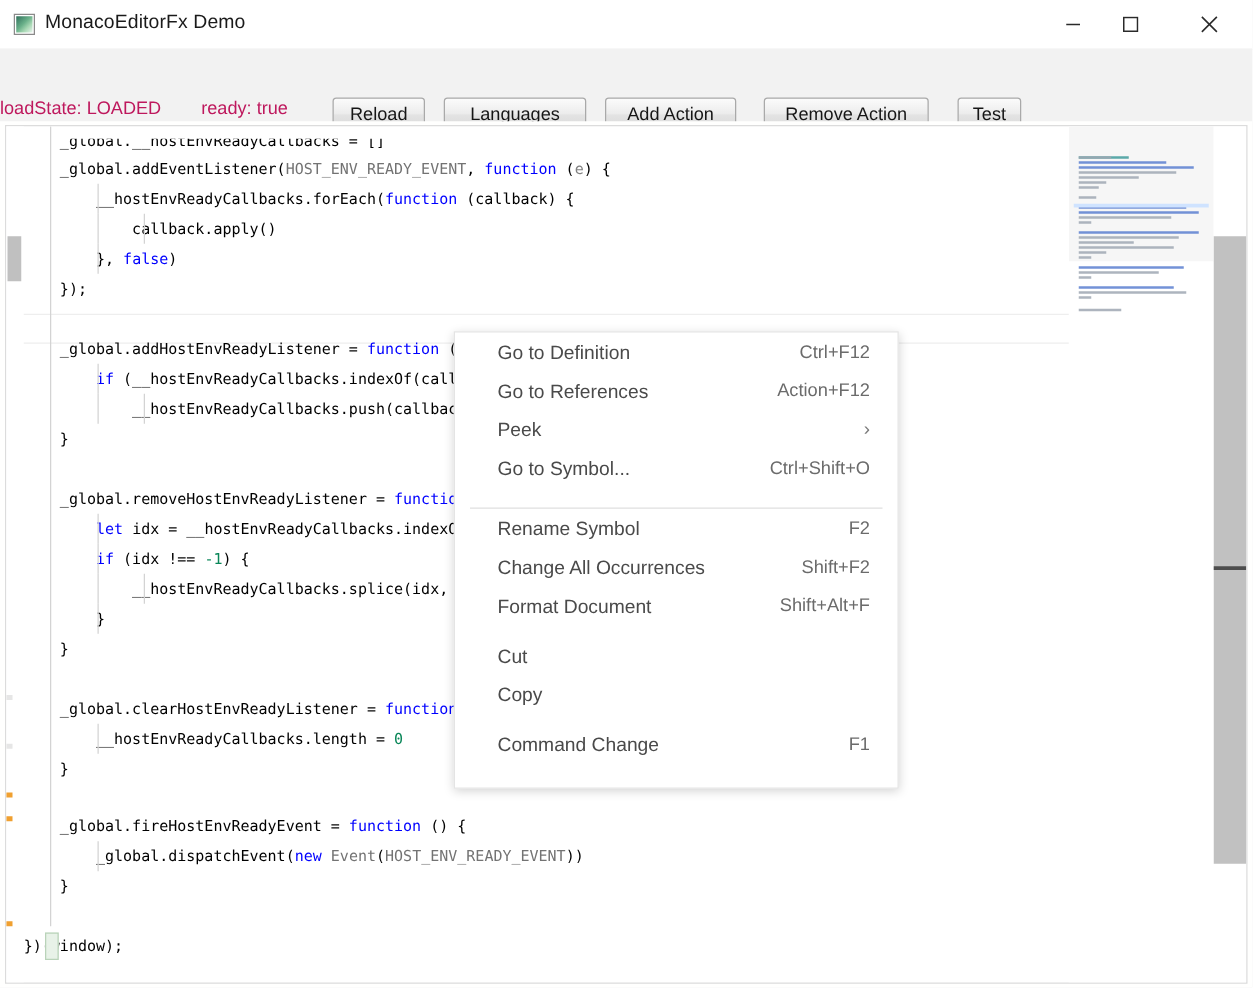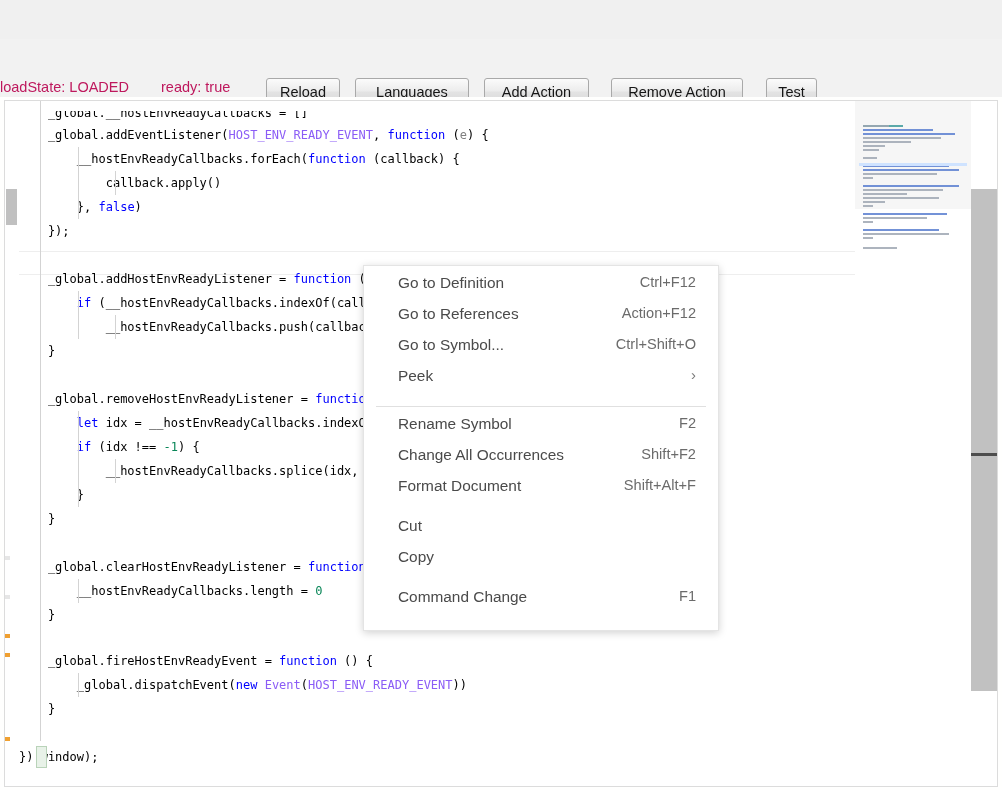--- a/index.html
+++ b/index.html
@@ -138,21 +138,21 @@
     height: 24px; line-height: 24px;
     white-space: pre;
   }
   .iguide {
     position: absolute;
     width: 1px; height: 24px;
     background: #d3d3d3;
     top: 0;
   }
   .kw   { color: #0000ff; }
-  .cst  { color: #8b5cf6; text-align: right; }
+  .cst  { color: #737373; text-align: right; }
   .num  { color: #098658; }
   .prm  { color: #808080; }
 
   
   #current-line {
     position: absolute; left: 14px; top: 150px;
     width: 948px; height: 24px;
     border-top: 1px solid #eeeeee;
     border-bottom: 1px solid #eeeeee;
     box-sizing: border-box;
@@ -244,20 +244,43 @@
     background: #e0e0e0;
     margin: 8px 12px 8px 12px;
   }
   .menu-gap { height: 9px; }
 </style>
 </head>
 <body>
 
 <div id="app">
 
+  <div id="titlebar">
+    <div id="app-icon">
+        <div class="glyph"></div>
+      </div>
+    <div id="window-title">MonacoEditorFx Demo</div>
+
+    <div class="winbtn" id="btn-min">
+      <svg width="13" height="13" viewBox="0 0 13 13">
+        <line x1="1" y1="6.5" x2="12" y2="6.5" stroke="#2a2a2a" stroke-width="1.2"></line>
+      </svg>
+    </div>
+    <div class="winbtn" id="btn-max">
+      <svg width="13" height="13" viewBox="0 0 13 13">
+        <rect x="1" y="1" width="11" height="11" fill="none" stroke="#2a2a2a" stroke-width="1.2"></rect>
+      </svg>
+    </div>
+    <div class="winbtn" id="btn-close">
+      <svg width="15" height="15" viewBox="0 0 15 15">
+        <line x1="1.5" y1="1.5" x2="13.5" y2="13.5" stroke="#2a2a2a" stroke-width="1.3"></line>
+        <line x1="13.5" y1="1.5" x2="1.5" y2="13.5" stroke="#2a2a2a" stroke-width="1.3"></line>
+      </svg>
+    </div>
+  </div>
 
   <div id="toolbar">
     <div class="status-text" id="status-loadstate">loadState: LOADED</div>
     <div class="status-text" id="status-ready">ready: true</div>
     <div class="tbtn" id="tbtn-reload">Reload</div>
     <div class="tbtn" id="tbtn-languages">Languages</div>
     <div class="tbtn" id="tbtn-addaction">Add Action</div>
     <div class="tbtn" id="tbtn-removeaction">Remove Action</div>
     <div class="tbtn" id="tbtn-test">Test</div>
     <div class="status-text" id="status-internalerror">InternalError:</div>
@@ -323,27 +346,27 @@
   <div id="context-menu">
       <div class="menu-item">
         <span class="label">Go to Definition</span>
         <span class="keybind">Ctrl+F12</span>
       </div>
       <div class="menu-item">
         <span class="label">Go to References</span>
         <span class="keybind">Action+F12</span>
       </div>
       <div class="menu-item">
+        <span class="label">Peek</span>
+        <span class="submenu-arrow">›</span>
+      </div>
+      <div class="menu-item">
         <span class="label">Go to Symbol...</span>
         <span class="keybind">Ctrl+Shift+O</span>
       </div>
-      <div class="menu-item">
-        <span class="label">Peek</span>
-        <span class="submenu-arrow">›</span>
-      </div>
       <div class="menu-sep"></div>
       <div class="menu-item">
         <span class="label">Rename Symbol</span>
         <span class="keybind">F2</span>
       </div>
       <div class="menu-item">
         <span class="label">Change All Occurrences</span>
         <span class="keybind">Shift+F2</span>
       </div>
       <div class="menu-item">

